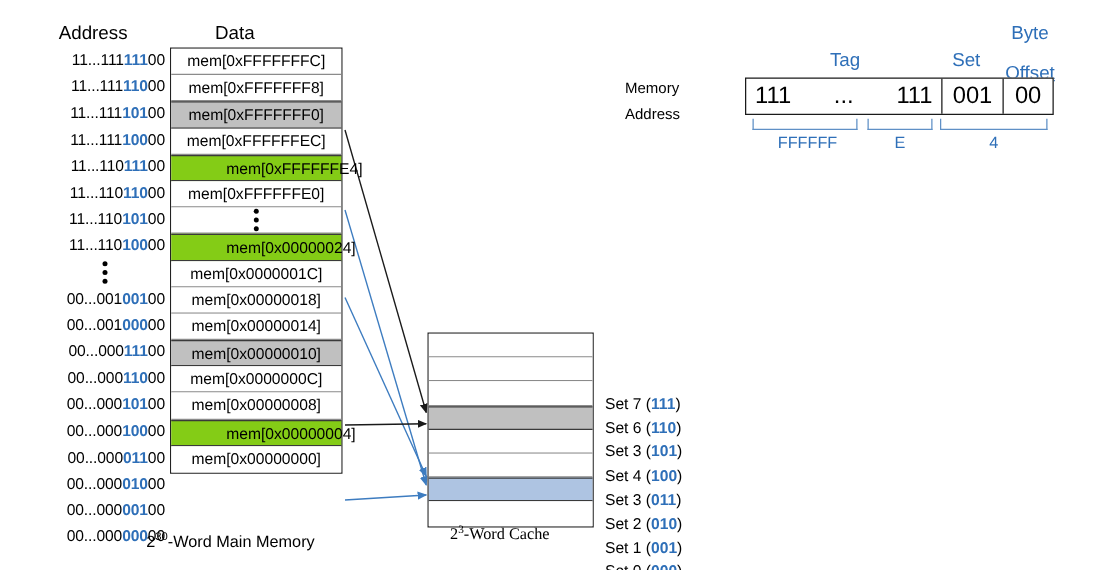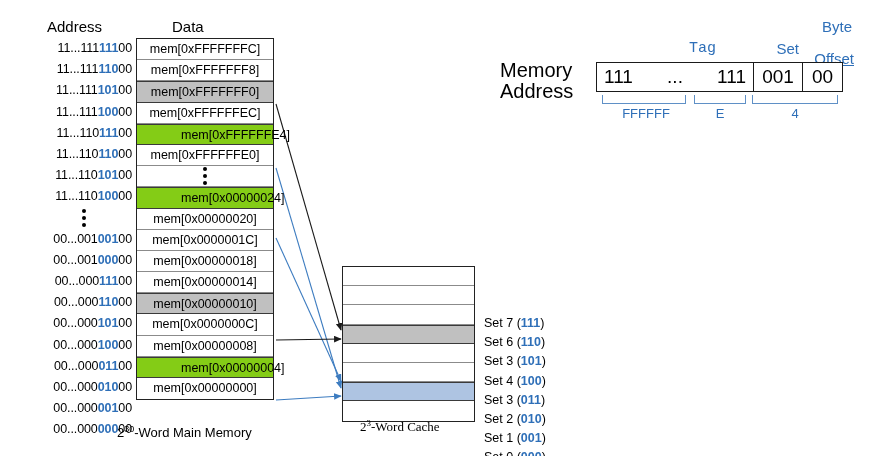--- a/index.html
+++ b/index.html
@@ -145,32 +145,32 @@
     left: 0; top: 0;
     width: 875px; height: 456px;
     pointer-events: none;
   }
 
   
   #addr-breakdown { left: 500px; top: 18px; width: 370px; height: 120px; }
 
   #ma-label {
     left: 0px; top: 42px;
-    font-size: 20px;
+    font-size: 12px;
     line-height: 21px;
     color: #000;
     white-space: nowrap;
   }
 
   .field-title {
     position: absolute;
     font-size: 15px;
     color: #2e6fb8;
     white-space: nowrap;
-    text-align: right;
+    text-align: center;
   }
 
   #addr-box {
     position: absolute;
     left: 96px; top: 44px;
     height: 30px;
     border: 1.6px solid #1a1a1a;
     box-sizing: border-box;
     display: flex;
     background: #fff;
@@ -268,21 +268,20 @@
     <div class="mem-row blue"><span>mem[0xFFFFFFE4]</span></div>
     <div class="mem-row"><span>mem[0xFFFFFFE0]</span></div>
     <div class="mem-row dots-row">
       <div class="vdots">
         <i></i>
         <i></i>
         <i></i>
       </div>
     </div>
     <div class="mem-row blue"><span>mem[0x00000024]</span></div>
-    <div class="mem-row"><span>mem[0x00000020]</span></div>
     <div class="mem-row"><span>mem[0x0000001C]</span></div>
     <div class="mem-row"><span>mem[0x00000018]</span></div>
     <div class="mem-row"><span>mem[0x00000014]</span></div>
     <div class="mem-row gray"><span>mem[0x00000010]</span></div>
     <div class="mem-row"><span>mem[0x0000000C]</span></div>
     <div class="mem-row"><span>mem[0x00000008]</span></div>
     <div class="mem-row blue"><span>mem[0x00000004]</span></div>
     <div class="mem-row"><span>mem[0x00000000]</span></div>
   </div>
 
@@ -316,21 +315,21 @@
   <span>2</span><sup>3</sup><span>-Word Cache</span>
 </div>
 
 <div id="addr-breakdown" class="abs">
 
   <div id="ma-label" class="abs">
     <div>Memory</div>
     <div>Address</div>
   </div>
 
-  <div class="field-title" style="left:136px; top:22px; width:80px;font-family:Liberation Mono, monospace;">Tag</div>
+  <div class="field-title" style="left:136px; top:22px; width:80px;">Tag</div>
   <div class="field-title" style="left:247px; top:22px; width:52px;">Set</div>
   <div class="field-title" style="left:296px; top:0px; width:56px;">Byte</div>
   <div class="field-title" style="left:294px; top:32px; width:60px;text-decoration:underline;">Offset</div>
 
   <div id="addr-box">
     <div class="addr-field" id="field-tag">
       <span>111</span>
       <span>...</span>
       <span>111</span>
     </div>

